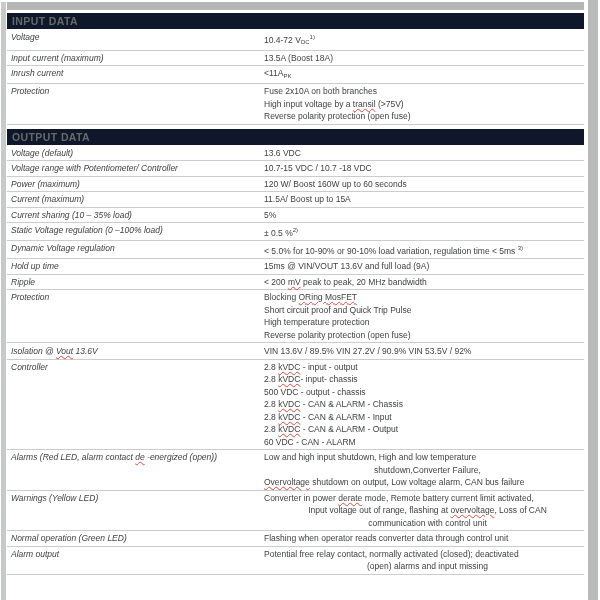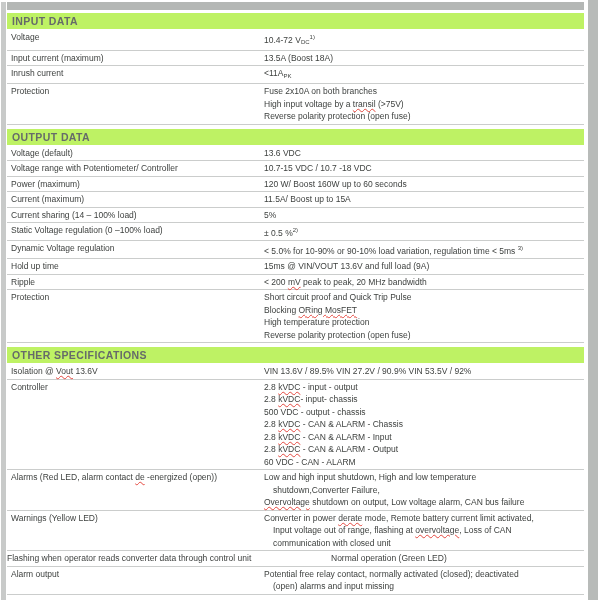--- a/index.html
+++ b/index.html
@@ -10,34 +10,34 @@
     color:#3f4240;
     -webkit-font-smoothing:antialiased;
   }
   .page{position:absolute;inset:0;}
   .edge-left{position:absolute;left:1px;top:2px;bottom:0;width:5px;background:#c8cac9;}
   .edge-right{position:absolute;right:2px;top:0;bottom:0;width:10px;background:#b8bbb9;}
   .content{position:absolute;left:7px;top:2px;width:577px;}
   .top-band{height:8px;background:#b4b7b5;margin-bottom:3px;}
   .sec{margin-top:0;}
   .sec-h{
-    height:16px;background:#bef264;display:flex;align-items:center;
+    height:16px;background:#0f172a;display:flex;align-items:center;
     padding-left:5px;margin-top:4px;
   }
   .sec:first-of-type .sec-h{margin-top:0;}
   .sec-title{
     font-size:10.5px;font-weight:bold;color:#666b69;letter-spacing:0.4px;
   }
   .rows{margin-top:1px;}
   .row{display:flex;border-bottom:1px solid #cbcdcc;padding:1px 0;}
   .cell{font-size:8.5px;}
-  .label{width:253px;padding-left:4px;flex:none;}
+  .label{width:253px;padding-left:4px;flex:none;font-style:italic;}
   .value{flex:1;padding-right:2px;}
   .line{line-height:12.5px;white-space:nowrap;}
-  .line.indent{padding-left:9px;}
+  .line.indent{padding-left:9px;text-align:center;}
   .sq{
     text-decoration:underline;
     text-decoration-style:wavy;
     text-decoration-color:#e4473f;
     text-decoration-thickness:1px;
     text-underline-offset:1px;
   }
   .sub{font-size:6px;vertical-align:-1.5px;letter-spacing:0;}
   .sup{font-size:6px;vertical-align:3.5px;letter-spacing:0;}
 </style>
@@ -123,21 +123,21 @@
             <div class="row">
               <div class="cell label">
                 <div class="line"><span class="">Current (maximum)</span></div>
               </div>
               <div class="cell value">
                 <div class="line"><span class="">11.5A/ Boost up to 15A</span></div>
               </div>
             </div>
             <div class="row">
               <div class="cell label">
-                <div class="line"><span class="">Current sharing (14 – 100% load)</span></div>
+                <div class="line"><span class="">Current sharing (10 – 35% load)</span></div>
               </div>
               <div class="cell value">
                 <div class="line"><span class="">5%</span></div>
               </div>
             </div>
             <div class="row">
               <div class="cell label">
                 <div class="line"><span class="">Static Voltage regulation (0 –100% load)</span></div>
               </div>
               <div class="cell value">
@@ -166,32 +166,29 @@
               </div>
               <div class="cell value">
                 <div class="line"><span class="">&lt; 200 </span><span class="sq">mV</span><span class=""> peak to peak, 20 MHz bandwidth</span></div>
               </div>
             </div>
             <div class="row">
               <div class="cell label">
                 <div class="line"><span class="">Protection</span></div>
               </div>
               <div class="cell value">
+                <div class="line"><span class="">Blocking </span><span class="sq">ORing MosFET</span></div>
                 <div class="line"><span class="">Short circuit proof and Quick Trip Pulse</span></div>
-                <div class="line"><span class="">Blocking </span><span class="sq">ORing MosFET</span></div>
                 <div class="line"><span class="">High temperature protection</span></div>
                 <div class="line"><span class="">Reverse polarity protection (open fuse)</span></div>
               </div>
             </div>
           </div>
         </div>
         <div class="sec">
-          <div class="sec-h">
-            <span class="sec-title">OTHER SPECIFICATIONS</span>
-          </div>
           <div class="rows">
             <div class="row">
               <div class="cell label">
                 <div class="line"><span class="">Isolation @ </span><span class="sq">Vout</span><span class=""> 13.6V</span></div>
               </div>
               <div class="cell value">
                 <div class="line"><span class="">VIN 13.6V / 89.5% VIN 27.2V / 90.9% VIN 53.5V / 92%</span></div>
               </div>
             </div>
             <div class="row">
@@ -218,29 +215,29 @@
                 <div class="line"><span class="sq">Overvoltage</span><span class=""> shutdown on output, Low voltage alarm, CAN bus failure</span></div>
               </div>
             </div>
             <div class="row">
               <div class="cell label">
                 <div class="line"><span class="">Warnings (Yellow LED)</span></div>
               </div>
               <div class="cell value">
                 <div class="line"><span class="">Converter in power </span><span class="sq">derate</span><span class=""> mode, Remote battery current limit activated,</span></div>
                 <div class="line indent"><span class="">Input voltage out of range, flashing at </span><span class="sq">overvoltage</span><span class="">, Loss of CAN</span></div>
-                <div class="line indent"><span class="">communication with closed unit</span></div>
-              </div>
-            </div>
-            <div class="row">
+                <div class="line indent"><span class="">communication with control unit</span></div>
+              </div>
+            </div>
+            <div class="row">
+              <div class="cell label">
+                <div class="line"><span class="">Normal operation (Green LED)</span></div>
+              </div>
               <div class="cell value">
                 <div class="line"><span class="">Flashing when operator reads converter data through control unit</span></div>
-              </div>
-              <div class="cell label">
-                <div class="line"><span class="">Normal operation (Green LED)</span></div>
               </div>
             </div>
             <div class="row">
               <div class="cell label">
                 <div class="line"><span class="">Alarm output</span></div>
               </div>
               <div class="cell value">
                 <div class="line"><span class="">Potential free relay contact, normally activated (closed); deactivated</span></div>
                 <div class="line indent"><span class="">(open) alarms and input missing</span></div>
               </div>

